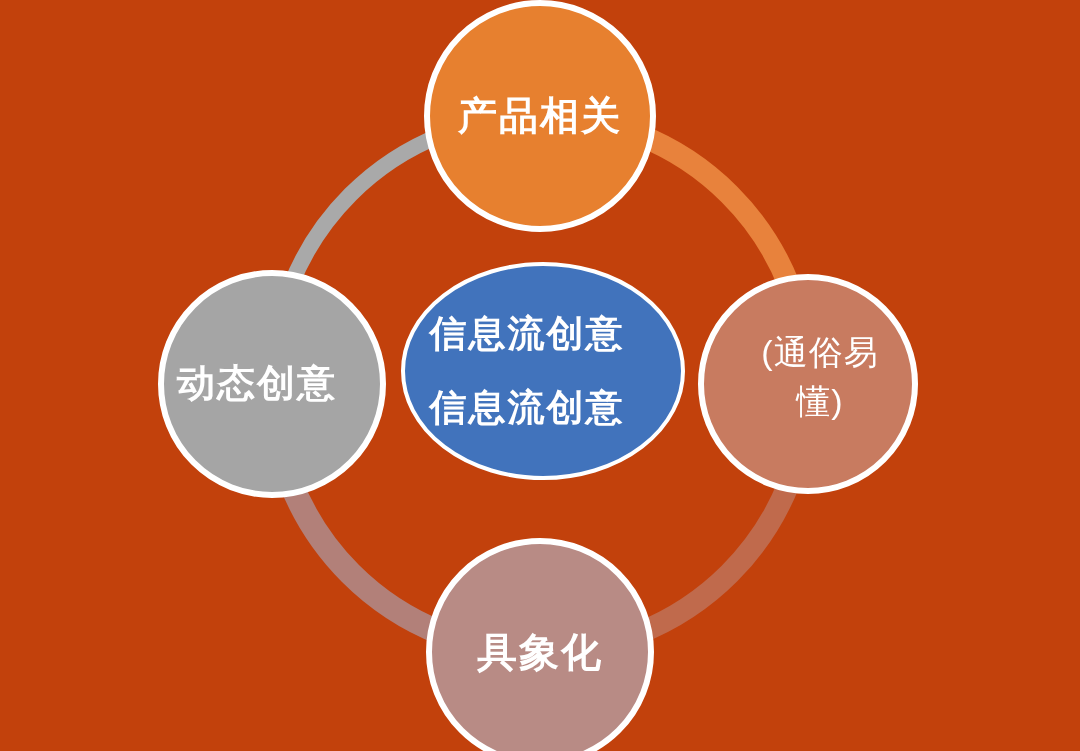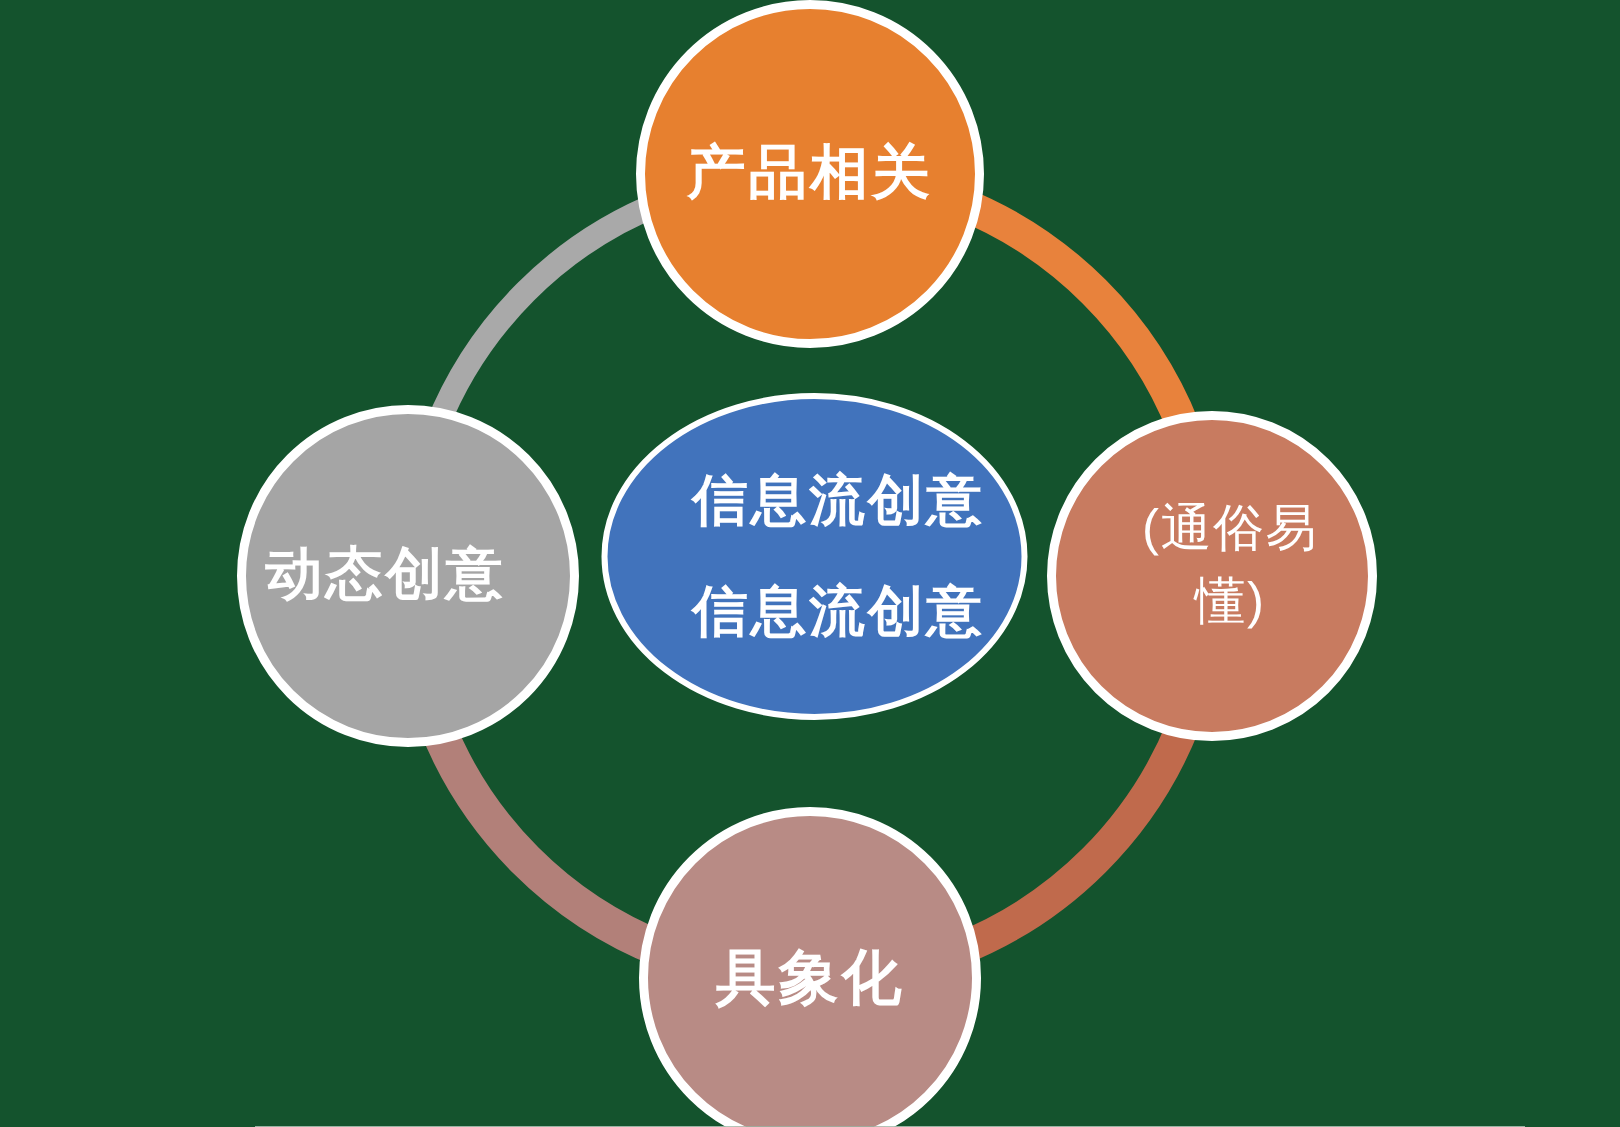--- a/index.html
+++ b/index.html
@@ -5,21 +5,21 @@
   html, body {
     margin: 0;
     padding: 0;
     background: #ffffff;
     font-family: "Liberation Sans", "DejaVu Sans", sans-serif;
   }
   .canvas {
     position: relative;
     width: 1080px;
     height: 751px;
-    background: #14532d;
+    background: #c2410c;
     overflow: hidden;
   }
   .arc-layer {
     position: absolute;
     left: 0;
     top: 0;
     width: 1080px;
     height: 751px;
   }
   .label {
@@ -32,21 +32,21 @@
     color: #ffffff;
     font-weight: bold;
     line-height: 1.25;
     letter-spacing: 2px;
     user-select: none;
   }
   .label-top    { left: 427px; top:   3px; width: 226px; height: 226px; font-size: 39px; }
   .label-right  { left: 701px; top: 277px; width: 214px; height: 214px; font-size: 34px; padding-bottom: 14px; box-sizing: border-box; }
   .label-bottom { left: 429px; top: 541px; width: 222px; height: 222px; font-size: 40px; }
   .label-left   { left: 146px; top: 273px; width: 222px; height: 222px; font-size: 38px; }
-  .label-center { left: 419px; top: 264px; width: 280px; height: 214px; font-size: 37px; row-gap: 28px; }
+  .label-center { left: 387px; top: 264px; width: 280px; height: 214px; font-size: 37px; row-gap: 28px; }
   .sub-line {
     font-weight: normal;
     line-height: 1.45;
     letter-spacing: 1px;
     margin-left: 24px;
   }
   .main-line { line-height: 1.5; }
 </style>
 </head>
 <body>

